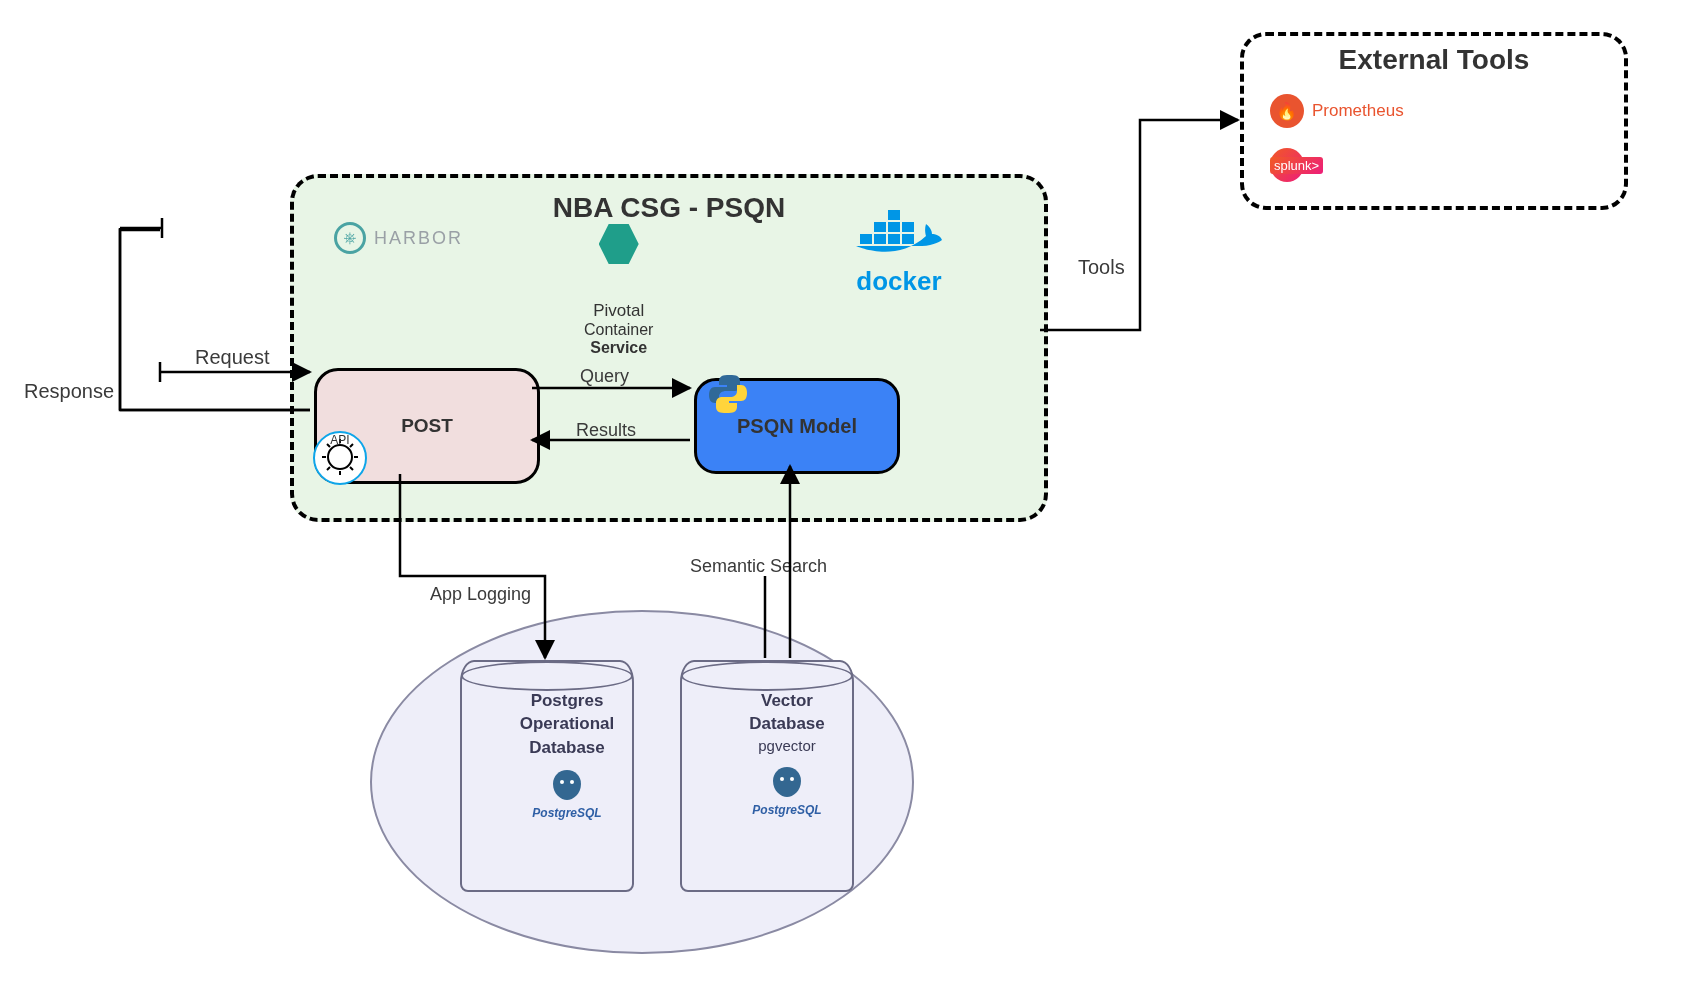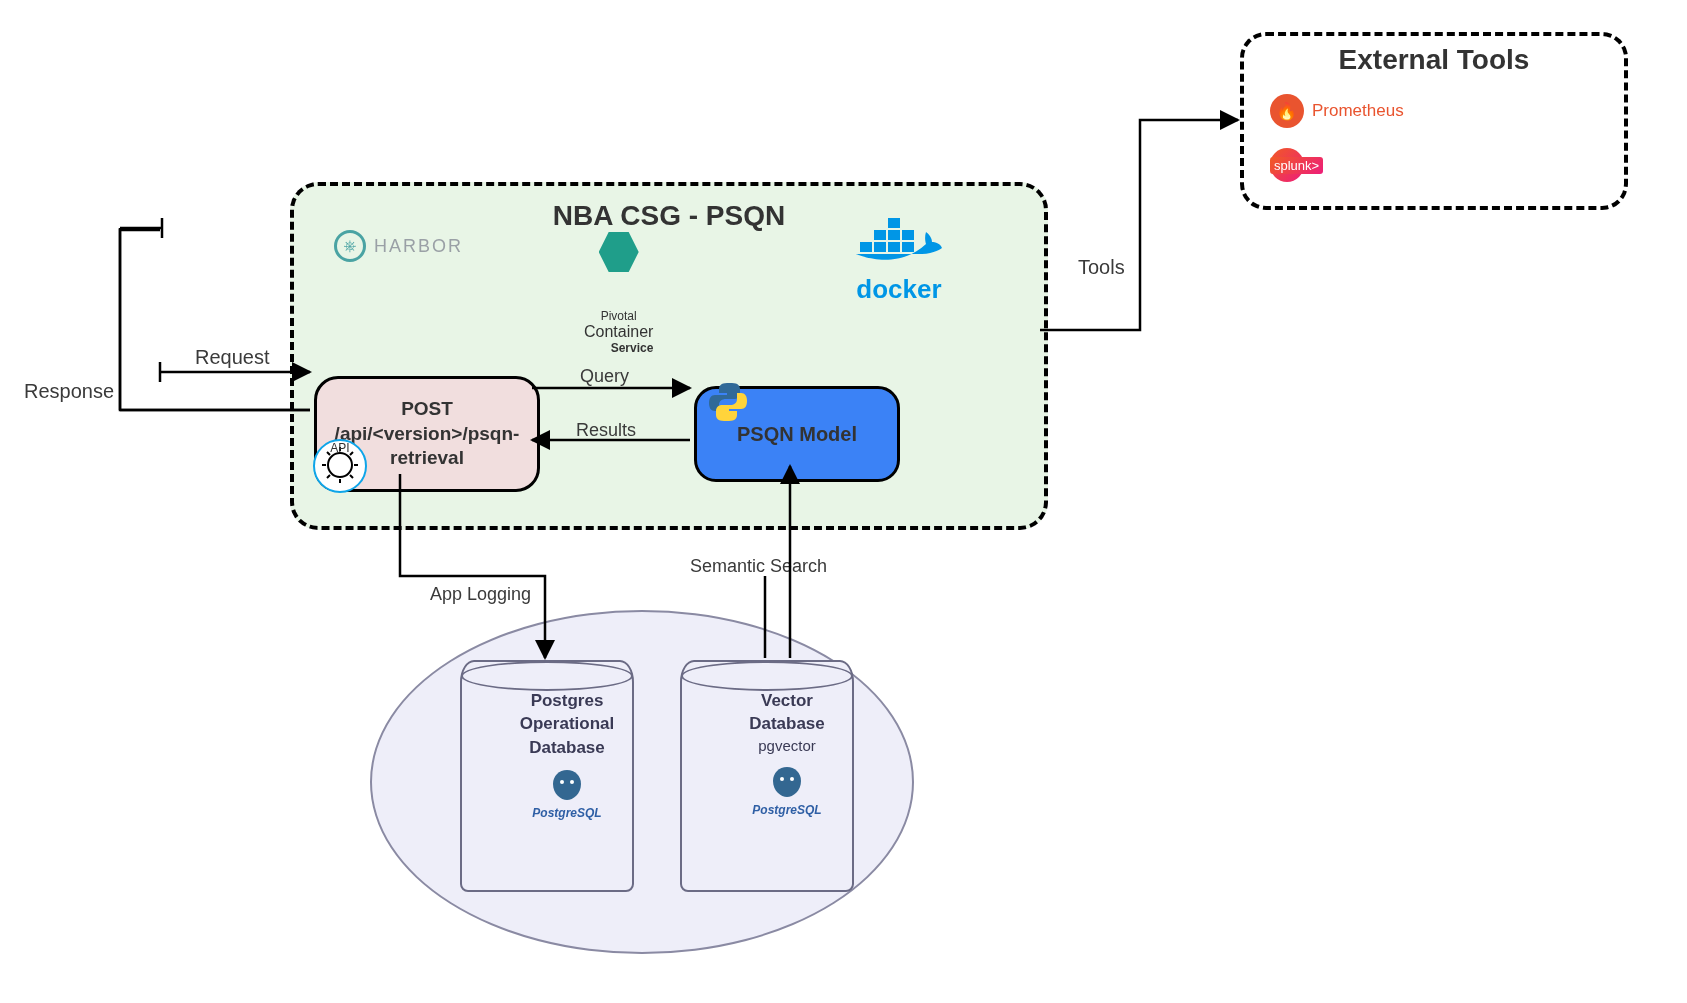--- a/index.html
+++ b/index.html
@@ -158,33 +158,33 @@
         <span class="dot" style="background:#e9542f;display:flex;align-items:center;justify-content:center;color:#fff;">🔥</span>
         <span style="color:#e9542f;">Prometheus</span>
       </div>
       <div class="brand-row">
         <span class="dot" style="background:linear-gradient(135deg,#f15a24,#ed1e79);"></span>
         <span style="color:#fff;background:linear-gradient(135deg,#f15a24,#ed1e79);padding:1px 4px;border-radius:3px;position:relative;left:-42px;font-size:13px;">splunk&gt;</span>
       </div>
     </div>
   </div>
 
-  <div class="abs main-group" style="left:290px; top:182px; width:750px; height:340px;">
+  <div class="abs main-group" style="left:290px; top:174px; width:750px; height:340px;">
     <div class="abs main-title" style="left:0; right:0; top:14px;">NBA CSG - PSQN</div>
 
     <div class="abs" style="left:40px; top:44px; display:flex; align-items:center; gap:8px;">
       <span style="width:26px;height:26px;border-radius:50%;border:3px solid #4aa3a3;display:inline-flex;align-items:center;justify-content:center;color:#4aa3a3;">⎈</span>
       <span style="color:#9aa0a6;letter-spacing:2px;font-size:18px;">HARBOR</span>
     </div>
 
     <div class="abs" style="left:290px; top:46px; text-align:center;">
       <div style="width:40px;height:40px;margin:0 auto 4px;background:#1f9e8a;clip-path:polygon(25% 0,75% 0,100% 50%,75% 100%,25% 100%,0 50%);"></div>
-      <div style="font-size:12px;margin-top:37px;">Pivotal</div>
+      <div style="font-size:17px;margin-top:37px;">Pivotal</div>
       <div style="font-size:16px;font-weight:400;">Container</div>
-      <div style="font-size:12px;font-weight:700;text-align:right;">Service</div>
+      <div style="font-size:16px;font-weight:700;">Service</div>
     </div>
 
     <div class="abs" style="left:560px; top:28px; text-align:center; color:#0096e6;">
       <svg width="90" height="56" viewBox="0 0 90 56">
         <g fill="#0096e6">
           <rect x="6" y="28" width="12" height="10"></rect>
           <rect x="20" y="28" width="12" height="10"></rect>
           <rect x="34" y="28" width="12" height="10"></rect>
           <rect x="48" y="28" width="12" height="10"></rect>
           <rect x="20" y="16" width="12" height="10"></rect>
@@ -192,21 +192,20 @@
           <rect x="48" y="16" width="12" height="10"></rect>
           <rect x="34" y="4" width="12" height="10"></rect>
           <path d="M2 40 h66 c12 0 20 -6 20 -6 c-2 -6 -10 -6 -10 -6 c0 -6 -6 -10 -6 -10 c-2 6 0 12 0 12 c-30 28 -70 10 -70 10z"></path>
         </g>
       </svg>
       <div style="font-size:26px;font-weight:600;">docker</div>
     </div>
 
     <div class="abs api-box" style="left:20px; top:190px; width:220px; height:110px;">
       <div>POST</div>
-      <div style="font-weight:700;">/api/&lt;version&gt;/psqn-retrieval</div>
       <div class="api-gear">
         <svg width="48" height="48" viewBox="0 0 48 48">
             <g fill="none" stroke="#000" stroke-width="2">
           <circle cx="24" cy="24" r="12"></circle>
           <path d="M24 6v4M24 38v4M6 24h4M38 24h4M11 11l3 3M34 34l3 3M37 11l-3 3M11 37l3-3"></path>
         </g>
           </svg>
         <span style="position:absolute;">API</span>
       </div>
     </div>

